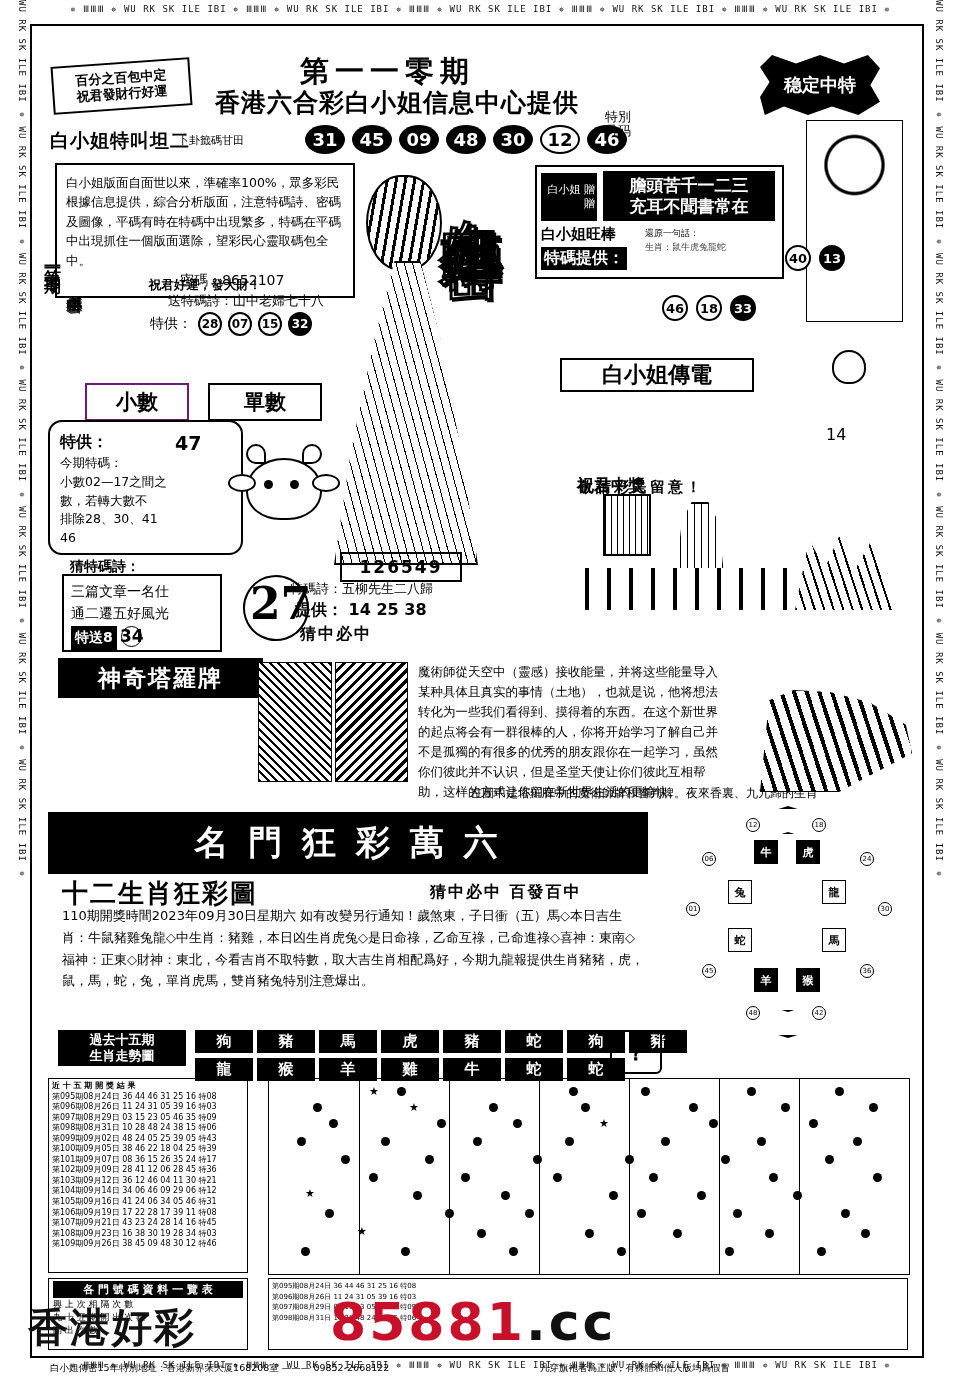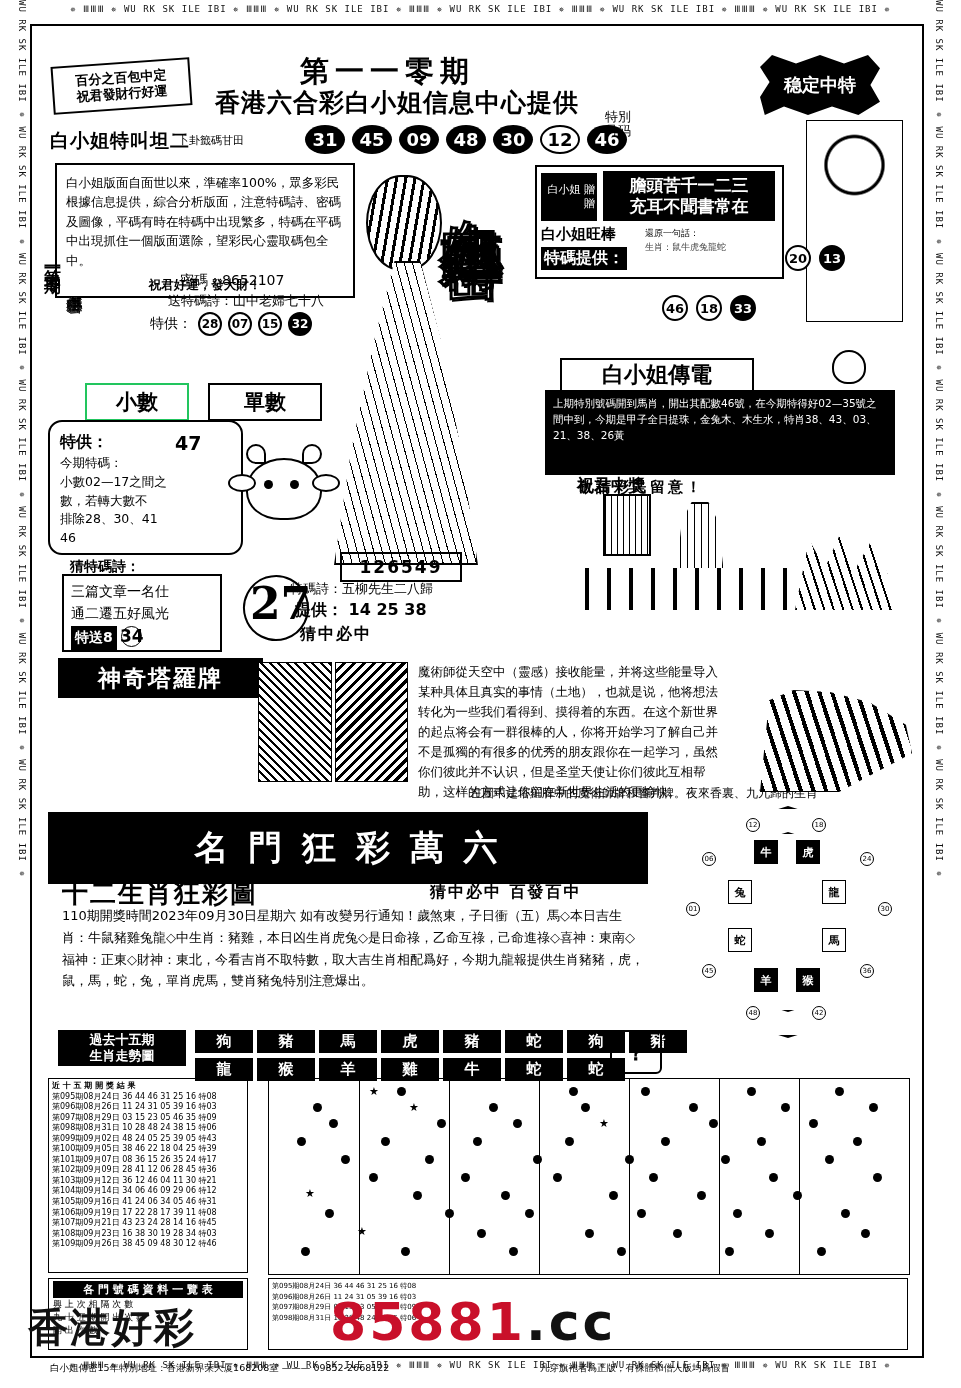--- a/index.html
+++ b/index.html
@@ -62,21 +62,21 @@
   .blackbar{position:absolute;left:545px;top:390px;width:350px;height:85px;background:#000;color:#fff;font-size:10.5px;
             line-height:1.5;padding:6px 8px;box-sizing:border-box;}
   .respect{position:absolute;left:578px;top:478px;font-size:15px;font-weight:bold;letter-spacing:3px;}
 
   .mima-line{position:absolute;left:180px;top:272px;font-size:14px;}
   .songte{position:absolute;left:168px;top:292px;font-size:13px;}
   .teg{position:absolute;left:150px;top:312px;font-size:14px;display:flex;align-items:center;gap:6px;}
   .teg .sb{width:24px;height:24px;border-radius:50%;border:2px solid #000;display:flex;align-items:center;justify-content:center;font-size:12px;font-weight:bold;box-sizing:border-box;}
   .teg .sb.fill{background:#000;color:#fff;}
 
-  .tag-small{position:absolute;left:85px;top:383px;width:100px;height:34px;border:2px solid #22c55e;
+  .tag-small{position:absolute;left:85px;top:383px;width:100px;height:34px;border:2px solid #701a75;
              display:flex;align-items:center;justify-content:center;font-size:21px;font-weight:bold;}
   .tag-single{position:absolute;left:208px;top:383px;width:110px;height:34px;border:2px solid #000;
              display:flex;align-items:center;justify-content:center;font-size:21px;font-weight:bold;}
   .bubble{position:absolute;left:48px;top:420px;width:195px;height:135px;border:2px solid #000;border-radius:14px;
           padding:8px 10px;box-sizing:border-box;font-size:12.5px;line-height:1.5;}
   .bubble .big{font-size:16px;font-weight:bold;}
   .bub26{position:absolute;left:175px;top:432px;font-size:19px;font-weight:bold;}
 
   .guess-title{position:absolute;left:70px;top:558px;font-size:14px;font-weight:bold;}
   .guessbox{position:absolute;left:62px;top:574px;width:160px;height:78px;border:2px solid #000;padding:5px 7px;box-sizing:border-box;font-size:14px;line-height:1.55;}
@@ -95,21 +95,21 @@
                display:flex;align-items:center;justify-content:center;font-size:23px;font-weight:bold;letter-spacing:2px;}
   .tarot-imgs{position:absolute;left:258px;top:662px;width:150px;height:120px;display:flex;gap:3px;}
   .tcard{flex:1;border:1px solid #000;background:repeating-linear-gradient(45deg,#000 0 2px,#fff 2px 6px);}
   .tcard.inv{background:repeating-linear-gradient(-45deg,#000 0 3px,#fff 3px 7px);}
   .tarot-text{position:absolute;left:418px;top:662px;width:300px;font-size:12.5px;line-height:1.6;}
   .tarot-cap{position:absolute;left:470px;top:785px;font-size:12px;}
   .fan{position:absolute;left:760px;top:690px;width:150px;height:100px;background:
        repeating-linear-gradient(72deg,#000 0 4px,#fff 4px 12px);border:1px solid #000;
        clip-path:polygon(0% 100%,6% 10%,22% 0%,46% 2%,72% 12%,96% 34%,100% 62%,52% 100%);}
 
-  .bigbanner{position:absolute;left:48px;top:812px;width:600px;height:72px;background:#000;color:#fff;
+  .bigbanner{position:absolute;left:48px;top:812px;width:600px;height:62px;background:#000;color:#fff;
              display:flex;align-items:center;justify-content:space-around;font-size:34px;font-weight:bold;letter-spacing:4px;}
   .bigbanner2{position:absolute;left:62px;top:876px;font-size:26px;font-weight:bold;letter-spacing:2px;}
   .hit-line{position:absolute;left:430px;top:882px;font-size:16px;font-weight:bold;letter-spacing:2px;}
 
   .para{position:absolute;left:62px;top:905px;width:585px;font-size:13px;line-height:1.68;}
 
   .wheel{position:absolute;left:672px;top:806px;width:232px;height:232px;}
   .wheel .outer{position:absolute;inset:0;border:3px solid #000;
      clip-path:polygon(50% 0,79% 9%,97% 33%,97% 67%,79% 91%,50% 100%,21% 91%,3% 67%,3% 33%,21% 9%);background:#fff;}
   .wheel .inner{position:absolute;left:26px;top:26px;right:26px;bottom:26px;border:2px solid #000;
@@ -290,31 +290,30 @@
     <div class="rowA">
       <span>膽頭苦千一二三</span>
       <span>充耳不聞書常在</span>
     </div>
     <div class="rowB">白小姐旺棒</div>
     <div class="note">還原一句話：</div>
     <div class="note2">生肖：鼠牛虎兔龍蛇</div>
     <div class="rowC">特碼提供：</div>
   </div>
   <div class="mini-balls" style="left:785px;top:245px;">
-    <span class="mb">20</span>
+    <span class="mb">40</span>
     <span class="mb fill">13</span>
   </div>
   <div class="mini-balls" style="left:662px;top:295px;">
     <span class="mb">46</span>
     <span class="mb">18</span>
     <span class="mb fill">33</span>
   </div>
 
   <div class="sub-head">白小姐傳電</div>
-  <div class="blackbar">上期特別號碼開到馬肖，開出其配數46號，在今期特得好02—35號之間中到，今期是甲子全日提珠，金兔木、木生水，特肖38、43、03、21、38、26黃</div>
   <div class="respect">敬請彩民留意！</div>
 
   <div class="scene">
     <div class="wish">祝君中獎</div>
     <div class="cage"></div>
     <div class="person"></div>
     <div class="grass"></div>
     <div class="fence"></div>
   </div>
 

